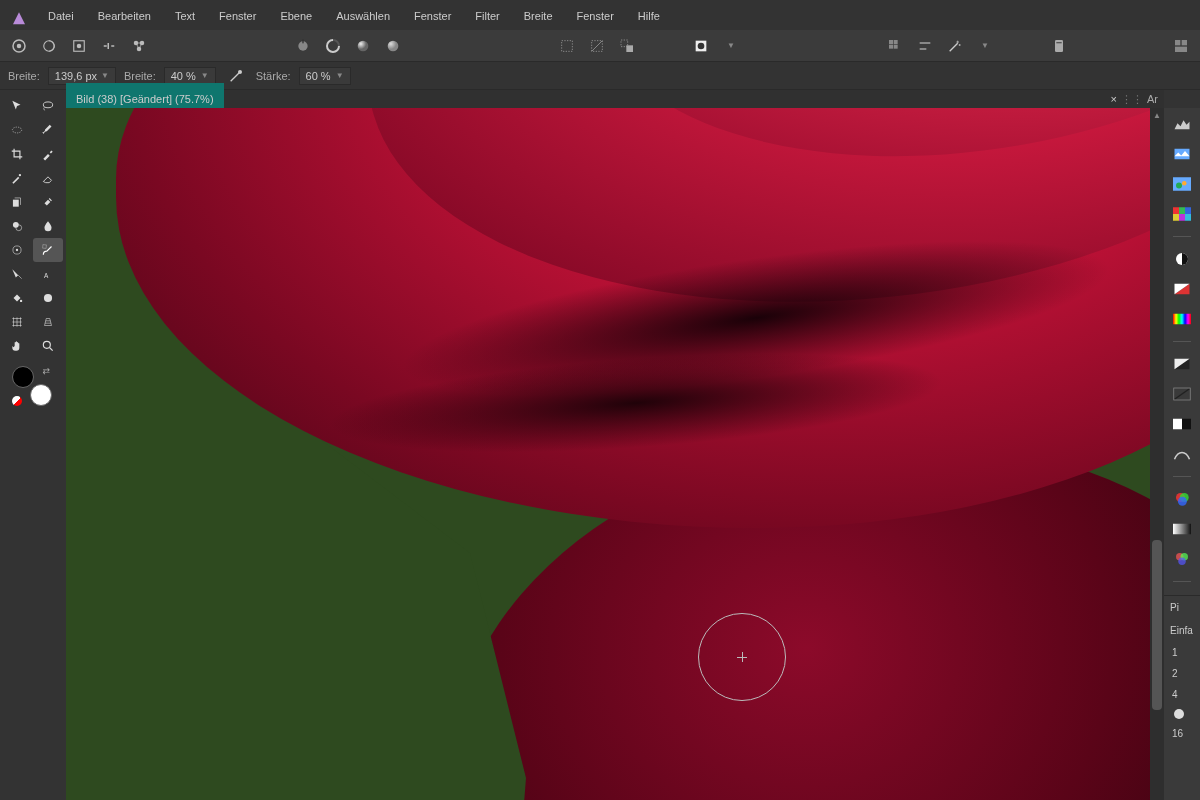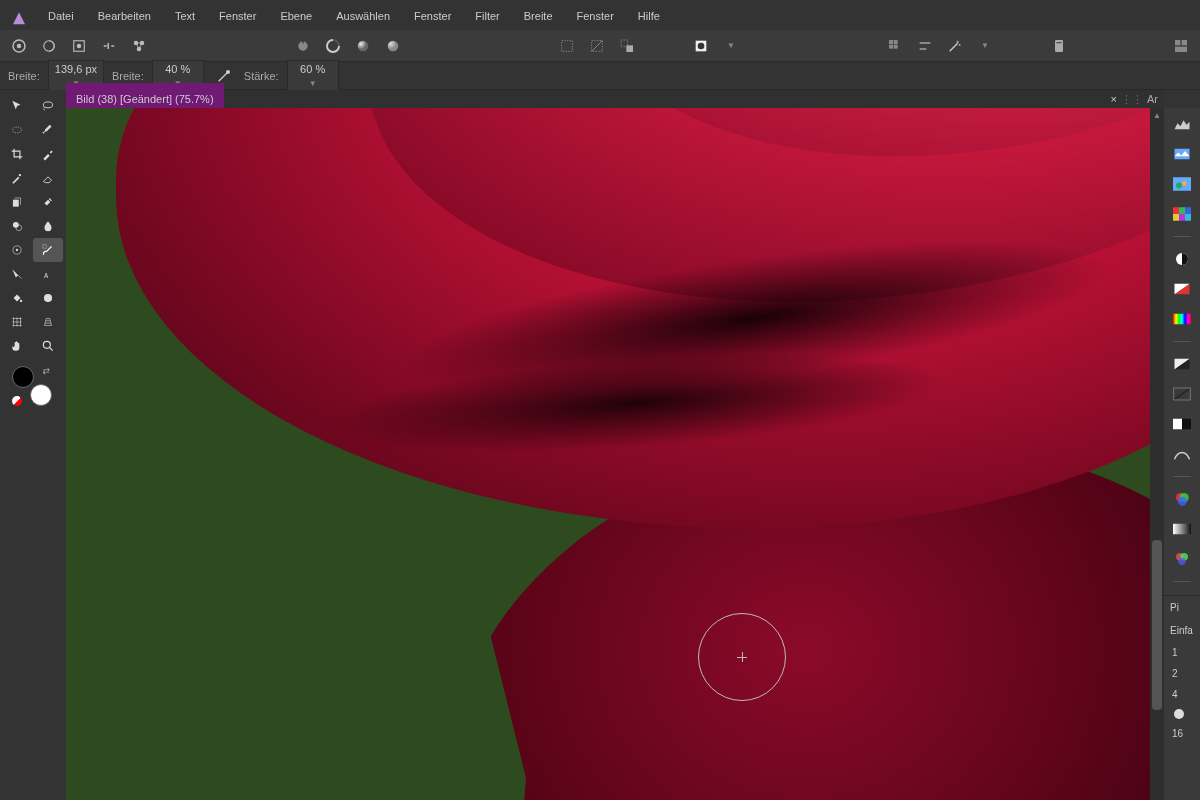--- a/index.html
+++ b/index.html
@@ -11,27 +11,27 @@
 .app-icon svg { width:16px; height:16px; }
 .menu-item { padding:8px 12px; cursor:pointer; }
 
 
 .toolbar { height:32px; background:#3b3b3b; display:flex; align-items:center; padding:0 6px; gap:4px; border-bottom:1px solid #2a2a2a; }
 .tbtn { width:26px; height:26px; display:flex; align-items:center; justify-content:center; border-radius:3px; cursor:pointer; }
 
 
 .ctxbar { height:28px; background:#333; display:flex; align-items:center; padding:0 8px; gap:8px; border-bottom:1px solid #2a2a2a; }
 .ctx-label { color:#aaa; }
-.ctx-field { background:#3a3a3a; padding:2px 6px; min-width:52px; border:1px solid #2a2a2a; display:flex; align-items:center; justify-content:space-between; gap:4px;flex-direction:column; }
+.ctx-field { background:#3a3a3a; padding:2px 6px; min-width:52px; border:1px solid #2a2a2a; display:flex; align-items:center; justify-content:space-between; gap:4px; }
 .ctx-field .chev { font-size:8px; color:#888; }
 .ctx-icon { width:24px; height:24px; display:flex; align-items:center; justify-content:center; border-radius:3px; }
 
 
 .tabstrip { position:absolute; top:90px; left:66px; right:36px; height:18px; background:#303030; display:flex; align-items:center; }
-.doc-tab { padding:10px 10px; background:#701a75; display:flex; align-items:center; gap:8px; font-size:10px; color:#bbb; }
+.doc-tab { padding:10px 10px; background:#0f766e; display:flex; align-items:center; gap:8px; font-size:10px; color:#bbb; }
 .tab-right { margin-left:auto; display:flex; align-items:center; gap:4px; padding-right:6px; }
 
 
 .tools { position:absolute; top:90px; left:0; width:66px; bottom:0; background:#333; display:flex; flex-direction:column; padding:4px 2px; }
 .tool-row { display:flex; }
 .tool { width:31px; height:24px; display:flex; align-items:center; justify-content:center; cursor:pointer; border-radius:3px; margin:0 1px 0 0; }
 .tool.active { background:#555; }
 .color-swatches { margin-top:8px; position:relative; width:40px; height:40px; margin-left:10px; }
 .sw { width:22px; height:22px; border-radius:50%; position:absolute; border:1px solid #666; }
 .sw.bg { background:#fff; right:0; bottom:0; }

